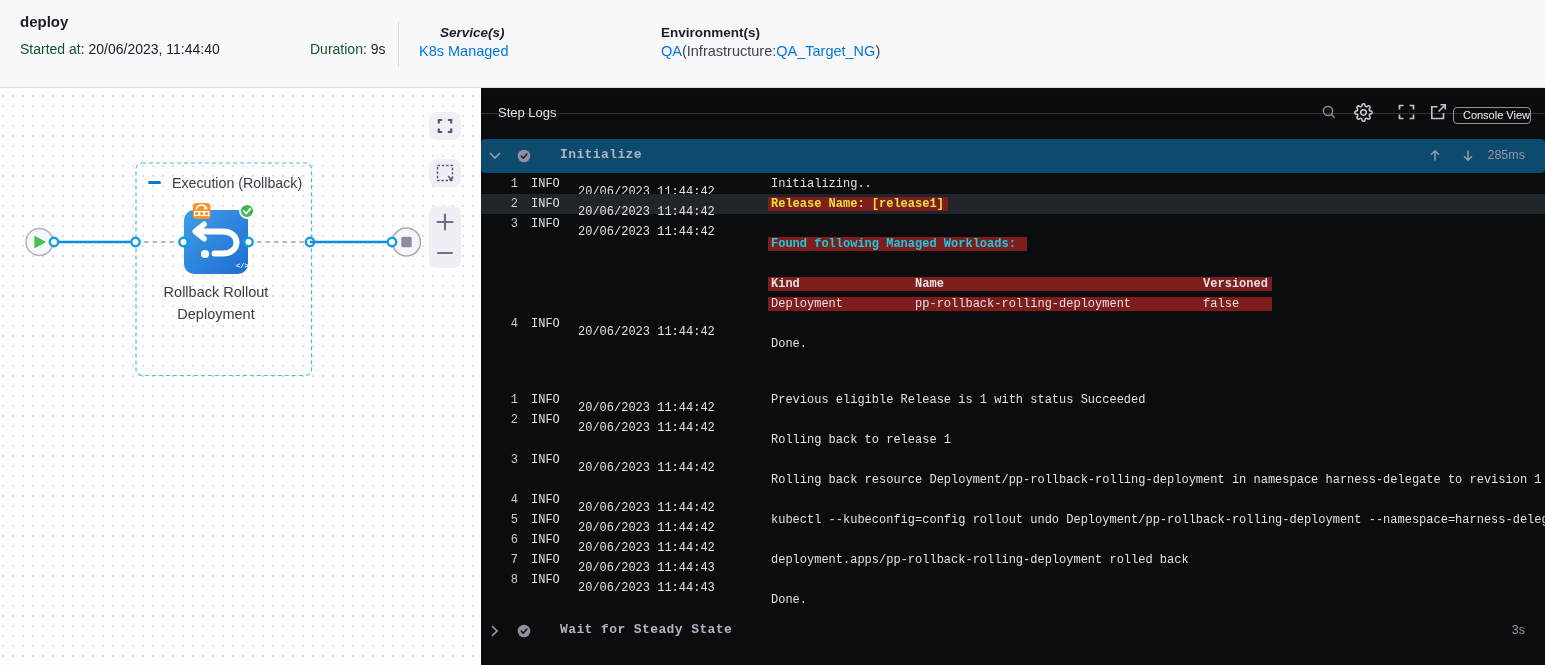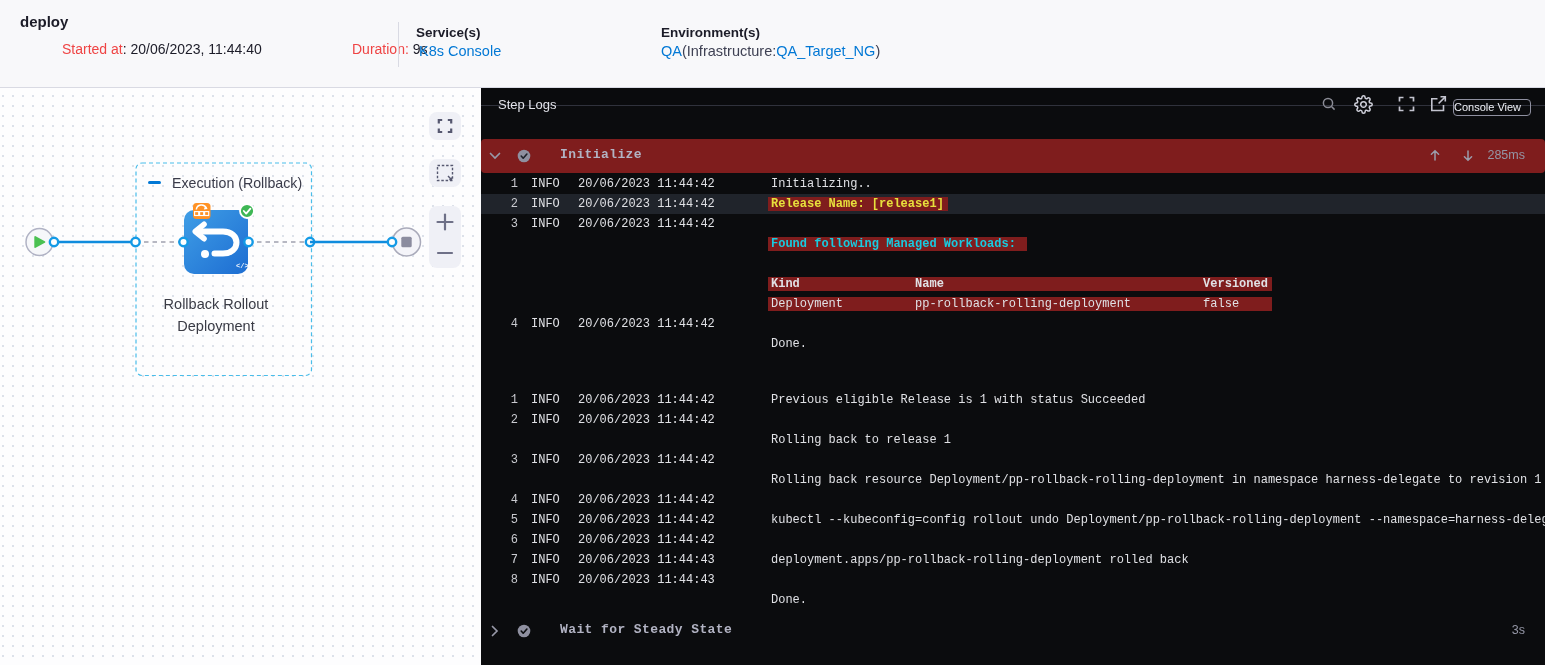--- a/index.html
+++ b/index.html
@@ -1,63 +1,63 @@
 <!DOCTYPE html>
 <html><head><meta charset="utf-8"><title>deploy</title>
 <style>
 *{margin:0;padding:0;box-sizing:border-box;}
 html,body{width:1545px;height:665px;overflow:hidden;background:#fff;
  font-family:"Liberation Sans",sans-serif;}
 #header{position:absolute;left:0;top:0;width:1545px;height:88px;background:#f8f8fa;
  border-bottom:1px solid #d9dae3;}
 #hd-title{position:absolute;left:20px;top:13px;font-size:15px;font-weight:bold;color:#1c1c28;}
 .hd-line{position:absolute;top:41px;font-size:14px;color:#1c1c28;}
-.gy{color:#ef4444;margin-left:42px;}
+.gy{color:#14532d;}
 #hd-div{position:absolute;left:398px;top:22px;width:1px;height:45px;background:#d9dae3;}
 .hd-col-t{position:absolute;top:25px;font-size:13.5px;font-weight:bold;color:#1c1c28;}
 .hd-col-v{position:absolute;top:43px;font-size:14.5px;color:#0278d5;}
 .dkv{color:#3f4154;}
 #canvas{position:absolute;left:0;top:88px;width:481px;height:577px;background:#fdfdfe;
  background-image:radial-gradient(circle,#dce1ea 1px,rgba(0,0,0,0) 1.05px);
  background-size:10px 10px;background-position:-2px 3px;padding-left:43px;}
 #gsvg{position:absolute;left:0;top:0;}
 #nodelabel{position:absolute;left:136px;top:194px;width:160px;text-align:center;
- font-size:14.5px;line-height:21.5px;color:#3a3b45;margin-top:12px;}
+ font-size:14.5px;line-height:21.5px;color:#3a3b45;}
 .zbtn{position:absolute;left:429px;width:32px;background:#eff0f6;border-radius:8px;}
 #logs{position:absolute;left:481px;top:88px;width:1064px;height:577px;background:#0b0c0e;
  font-family:"Liberation Mono",monospace;}
-#topbar{position:absolute;left:0;top:0;width:1064px;height:18px;background:#0a0b0d;
+#topbar{position:absolute;left:0;top:8px;width:1064px;height:18px;background:#0a0b0d;
  border-bottom:1px solid #30323c;}
 #steplogs{position:absolute;left:17px;top:9px;font-family:"Liberation Sans",sans-serif;
  font-size:13px;color:#e2e3ea;}
 .tbico{position:absolute;top:7px;}
 #cvbtn{position:absolute;left:972px;top:11px;width:78px;height:17px;border:1px solid #8f90a0;
  border-radius:4px;font-family:"Liberation Sans",sans-serif;font-size:11px;color:#eef0f6;
- text-align:left;line-height:15px;}
-.secbar{position:absolute;left:0;width:1064px;height:34px;background:#7f1d1d;border-radius:4px;}
+ text-align:right;line-height:15px;}
+.secbar{position:absolute;left:0;width:1064px;height:34px;background:#0c4a6e;border-radius:4px;}
 .sect{position:absolute;left:79px;top:8px;font-size:13px;font-weight:bold;letter-spacing:0.4px;color:#b2b3c3;}
 .ms{position:absolute;right:20px;top:9px;font-family:"Liberation Sans",sans-serif;font-size:12.5px;color:#9496a5;}
 .row{position:absolute;left:0;width:1064px;height:20px;font-size:12px;color:#e0e1e5;line-height:20px;white-space:pre;}
 .n{position:absolute;left:16px;width:21px;text-align:right;color:#c9cacf;}
 .lv{position:absolute;left:50px;}
-.ts{position:absolute;left:97px;}
+.ts{position:absolute;left:97px;margin-top:8px;}
 .msg{position:absolute;left:290px;}
 .hl{background:#20242b;}
 .strip{background:#7f1d1d;padding-right:4px;margin-left:-3px;padding-left:3px;}
 .yw{color:#e7e13c;font-weight:bold;}
 .cy{color:#18cbe0;font-weight:bold;}
 .bw{font-weight:bold;}
 </style></head><body>
 <div id="header">
 <div id="hd-title">deploy</div>
 <div class="hd-line" style="left:20px;"><span class="gy">Started at</span>: 20/06/2023, 11:44:40</div>
 <div class="hd-line" style="left:310px;"><span class="gy">Duration:</span> 9s</div>
 <div id="hd-div"></div>
-<div class="hd-col-t" style="left:416px;">Service(s)</div>
-<div class="hd-col-v" style="left:419px;">K8s Console</div>
+<div class="hd-col-t" style="left:440px;font-style:italic;">Service(s)</div>
+<div class="hd-col-v" style="left:419px;">K8s Managed</div>
 <div class="hd-col-t" style="left:661px;">Environment(s)</div>
 <div class="hd-col-v" style="left:661px;text-align:center;">QA<span class="dkv">(Infrastructure:</span>QA_Target_NG<span class="dkv">)</span></div>
 </div>
 <div id="canvas">
 <svg id="gsvg" width="481" height="576" viewBox="0 0 481 576">
       <defs>
         <linearGradient id="ng" x1="0" y1="0" x2="1" y2="1">
           <stop offset="0" stop-color="#3f9ee6"></stop>
           <stop offset="1" stop-color="#1d6dd2"></stop>
         </linearGradient>

